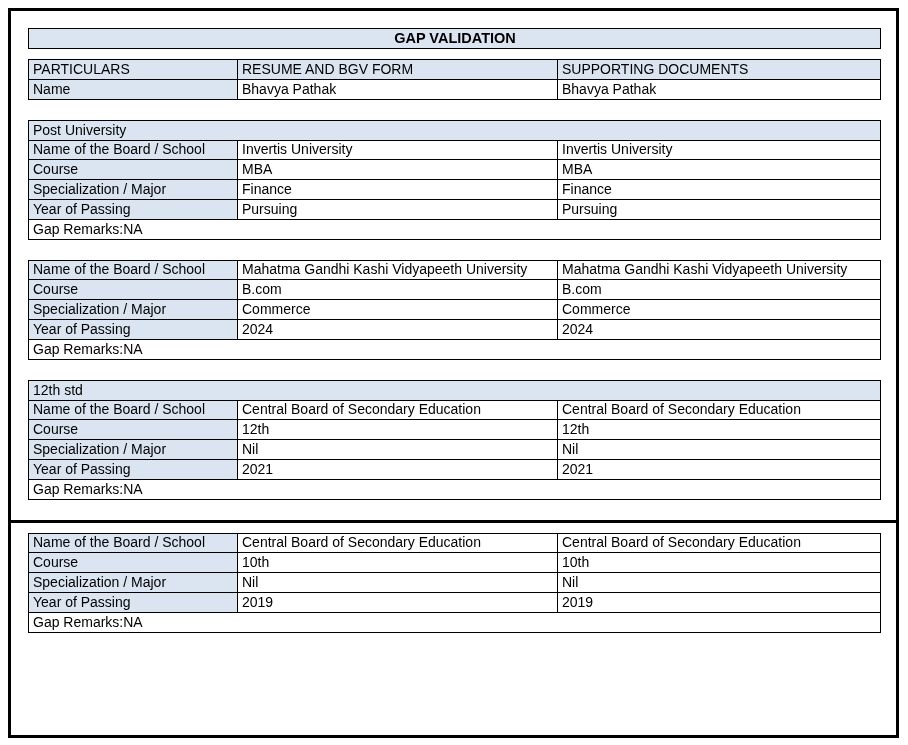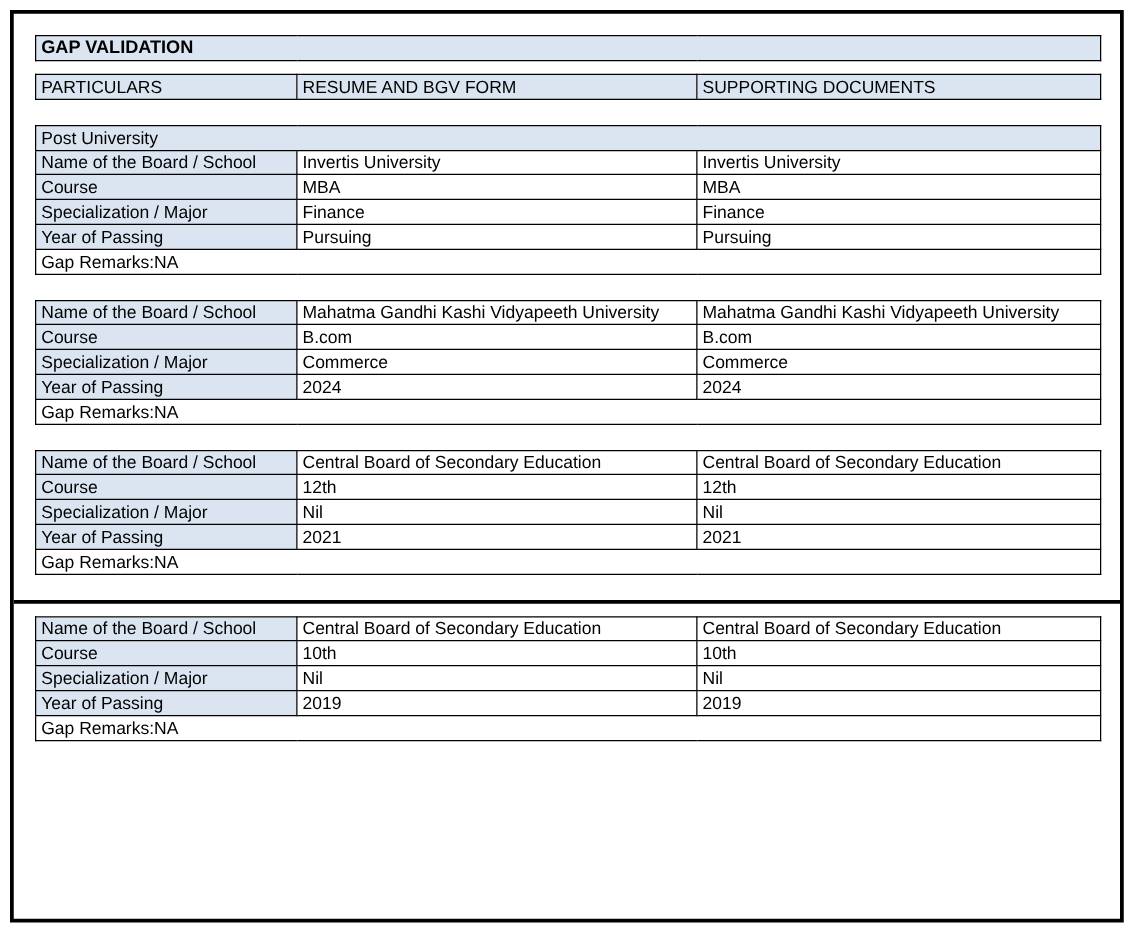--- a/index.html
+++ b/index.html
@@ -37,21 +37,21 @@
     font-weight: normal;
     text-align: left;
     white-space: nowrap;
     overflow: hidden;
   }
   tr { height: 20px; }
   tr.board-row { height: 14px; }
   .fill { background: var(--header-fill, #dbe5f1); }
   .bold { font-weight: normal; }
   .title-table { margin-bottom: 10px; }
-  .title-table td { font-weight: bold; font-size: 14.5px; }
+  .title-table td { text-align: center; font-weight: bold; font-size: 14.5px; }
   .block { margin-bottom: 20px; }
   .thick-divider {
     height: 3px;
     background: #000;
     margin: 10px -17px 10px -17px;
   }
 </style>
 </head>
 <body>
 
@@ -76,20 +76,25 @@
           <col class="c1">
           <col class="c2">
           <col class="c3">
         </colgroup>
       <tbody>
           <tr>
         <th class="fill bold">PARTICULARS</th>
         <th class="fill bold">RESUME AND BGV FORM</th>
         <th class="fill bold">SUPPORTING DOCUMENTS</th>
       </tr>
+      <tr>
+        <td class="fill">Name</td>
+        <td>Bhavya Pathak</td>
+        <td>Bhavya Pathak</td>
+      </tr>
     </tbody>
       </table>
 
     <table class="block">
       <colgroup>
           <col class="c1">
           <col class="c2">
           <col class="c3">
         </colgroup>
       <tbody>
@@ -155,20 +160,23 @@
     </tbody>
       </table>
 
     <table class="block">
       <colgroup>
           <col class="c1">
           <col class="c2">
           <col class="c3">
         </colgroup>
       <tbody>
+          <tr>
+        <td colspan="3" class="fill bold">12th std</td>
+      </tr>
       <tr class="board-row">
         <td class="fill">Name of the Board / School</td>
         <td>Central Board of Secondary Education</td>
         <td>Central Board of Secondary Education</td>
       </tr>
       <tr>
         <td class="fill">Course</td>
         <td>12th</td>
         <td>12th</td>
       </tr>

